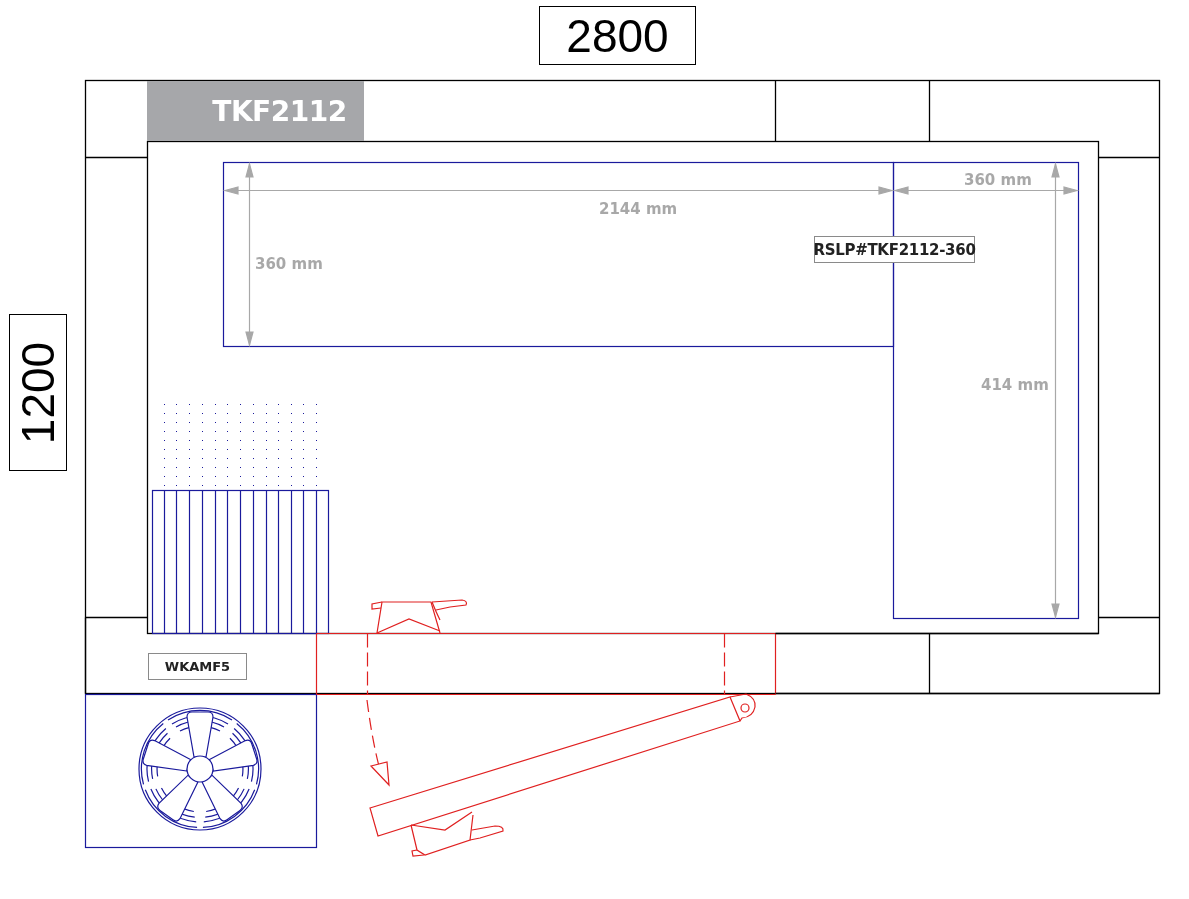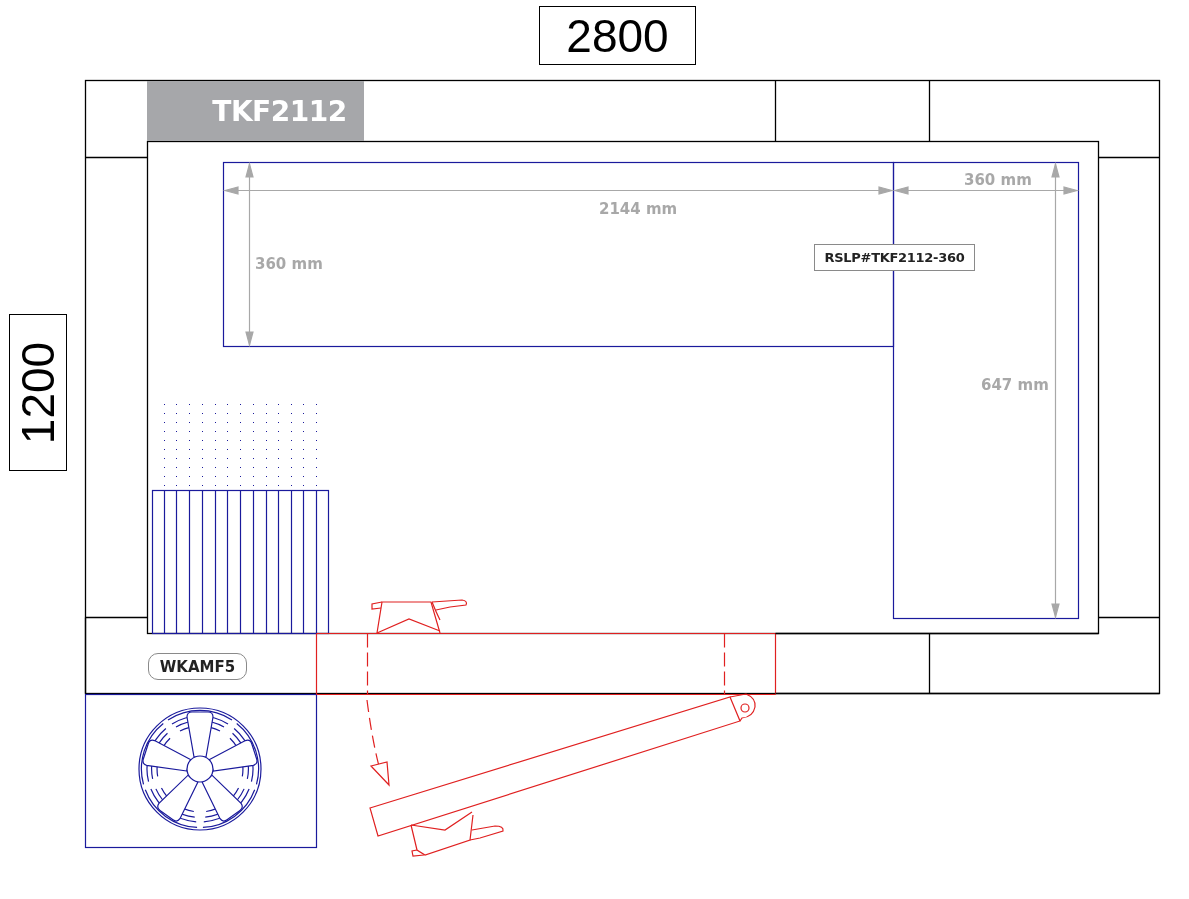--- a/index.html
+++ b/index.html
@@ -64,28 +64,27 @@
       background: #fff;
       color: #222;
       font-weight: bold;
       font-family: "DejaVu Sans", sans-serif;
       display: flex;
       align-items: center;
       justify-content: center;
       white-space: nowrap;
     }
     #rslp-label {
-      left: 814px; top: 244px; width: 159px; height: 25px;
-      font-size: 13px;
+      left: 814px; top: 236px; width: 159px; height: 25px;
+      font-size: 15px;
       letter-spacing: -0.3px;
     }
     #wkamf-label {
       left: 148px; top: 653px; width: 97px; height: 25px;
-      font-size: 15px;
-      border-radius: 10px;
+      font-size: 13px;
     }
     .mm {
       position: absolute;
       color: #a8a8a8;
       font-family: "DejaVu Sans", sans-serif;
       font-size: 15px;
       font-weight: bold;
       white-space: nowrap;
     }
     #mm-1311 { left: 599px; top: 200px; }
@@ -281,13 +280,13 @@
 </div>
 
 <div class="model-tag">TKF2112</div>
 
 <div class="label-box" id="rslp-label">RSLP#TKF2112-360</div>
 <div class="label-box" id="wkamf-label">WKAMF5</div>
 
 <div class="mm" id="mm-1311">2144 mm</div>
 <div class="mm" id="mm-360-top">360 mm</div>
 <div class="mm" id="mm-360-left">360 mm</div>
-<div class="mm" id="mm-893">647 mm</div>
+<div class="mm" id="mm-893">414 mm</div>
 
 </body></html>

